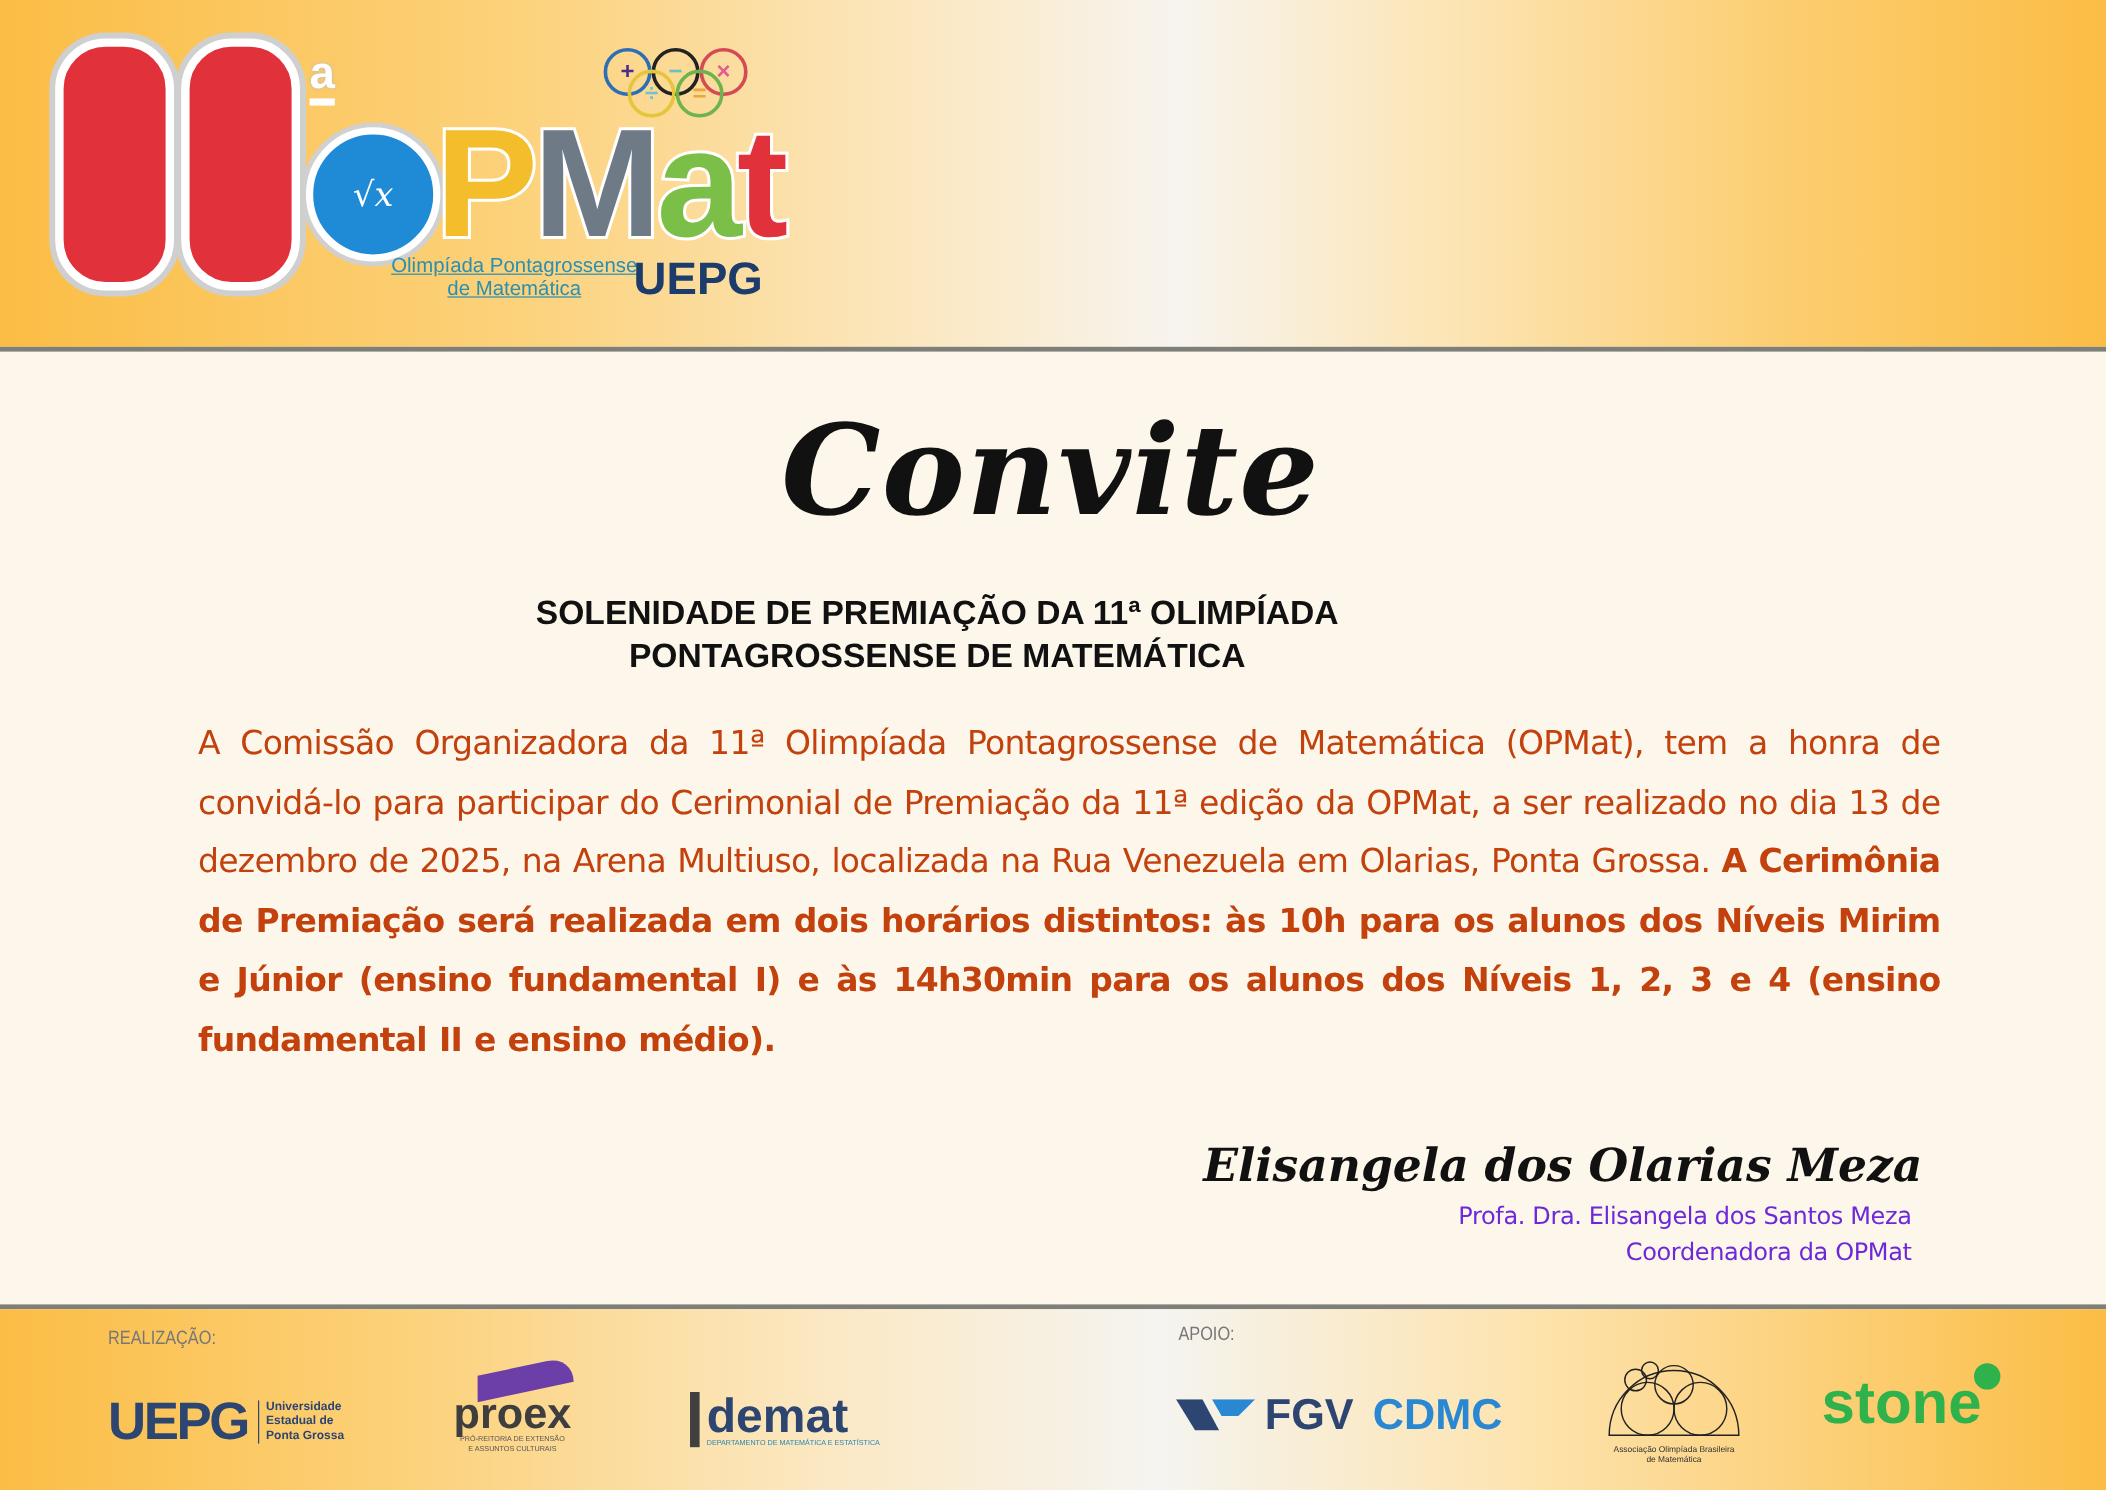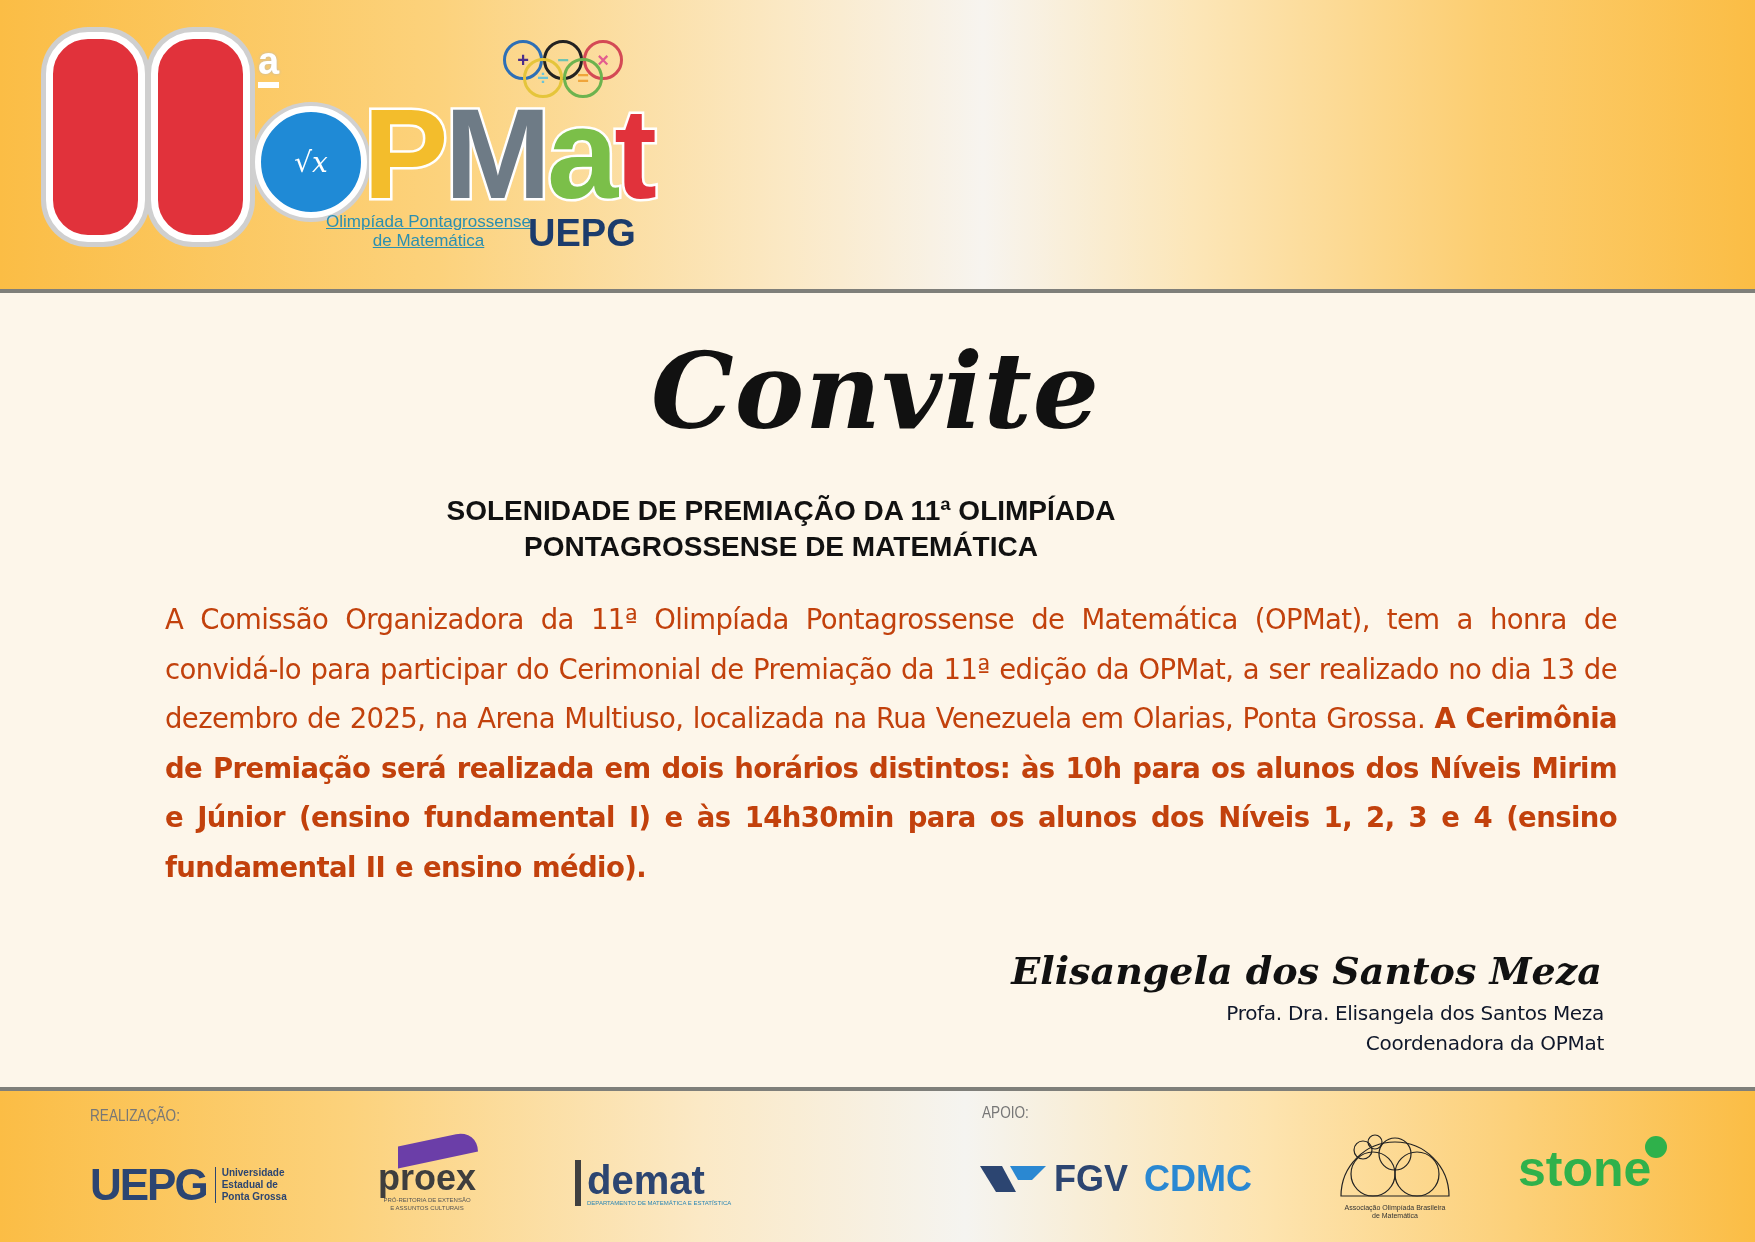--- a/index.html
+++ b/index.html
@@ -35,38 +35,38 @@
 
   .slogan { position:absolute; left:1010px; top:108px; width:660px; text-align:center; font:italic 31px/41px "DejaVu Sans", sans-serif; color:#6a6a6a; font-weight:200; letter-spacing:-0.5px; }
 
   
   .title { position:absolute; left:0; width:1751px; top:330px; text-align:center; font:italic bold 104px "DejaVu Serif", serif; color:#111; letter-spacing:1px; }
   .subtitle { position:absolute; left:0; width:1562px; top:493px; text-align:center; font:bold 28px/36px "Liberation Sans", sans-serif; color:#111; }
   .paragraph { position:absolute; left:165px; top:595px; width:1452px; font:27.5px/49.5px "DejaVu Sans", sans-serif; color:#c2410c; text-align:justify; letter-spacing:-0.6px; word-spacing:1px; }
   .paragraph b { font-weight:bold; }
 
   .sig-name { position:absolute; right:153px; top:948px; font:italic bold 38px "DejaVu Serif", serif; color:#111; }
-  .sig-line { position:absolute; right:151px; font:20px "DejaVu Sans", sans-serif; color:#0f172a; letter-spacing:-0.3px; }
+  .sig-line { position:absolute; right:162px; font:20px "DejaVu Sans", sans-serif; color:#6d28d9; letter-spacing:-0.3px; }
 
   
   .footer-line { position:absolute; left:0; top:1087px; width:1755px; height:4px; background:#7f7f7a; }
   .footer { position:absolute; left:0; top:1091px; width:1755px; height:151px;
     background: linear-gradient(90deg, #fbbd45 0%, #fcd27c 20%, #fbe9c6 40%, #f5f4f0 55%, #fde4b0 72%, #fbbd45 100%); }
   .flabel { position:absolute; font:16px "Liberation Sans", sans-serif; color:#777; transform:scaleX(0.85); transform-origin:left; }
 
   .uepg-logo { position:absolute; left:90px; top:1160px; display:flex; align-items:center; gap:8px; }
   .uepg-logo .big { font:bold 44px "Liberation Sans", sans-serif; color:#2c4571; letter-spacing:-2px; }
   .uepg-logo .small { border-left:1px solid #2c4571; padding-left:6px; font:bold 10px/12px "Liberation Sans", sans-serif; color:#2c4571; }
 
   .proex-logo { position:absolute; left:376px; top:1138px; text-align:center; }
   .proex-logo .swoosh { width:80px; height:22px; margin-left:22px; border-top-right-radius:60px; background:#6b3ea8; transform:skewY(-12deg); }
   .proex-logo .big { font:bold 36px/36px "Liberation Sans", sans-serif; color:#3e3e3e; }
   .proex-logo .small { font:6px/8px "Liberation Sans", sans-serif; color:#555; }
 
-  .demat-logo { position:absolute; left:575px; top:1160px; border-left:6px solid #404040; padding-left:6px; }
+  .demat-logo { position:absolute; left:575px; top:1160px; border-left:8px solid #404040; padding-left:6px; }
   .demat-logo .big { font:bold 40px/40px "Liberation Sans", sans-serif; color:#2c4571; }
   .demat-logo .small { font:6px "Liberation Sans", sans-serif; color:#2a86b5; }
 
   .fgv-logo { position:absolute; left:980px; top:1158px; display:flex; align-items:center; gap:8px; }
   .fgv-logo .mark { width:66px; height:26px; position:relative; }
   .fgv-logo .fgv { font:bold 36px "Liberation Sans", sans-serif; color:#2c4571; }
   .fgv-logo .cdmc { font:bold 36px "Liberation Sans", sans-serif; color:#2a88d2; margin-left:8px; }
 
   .obm-logo { position:absolute; left:1333px; top:1130px; width:124px; text-align:center; }
   .obm-logo .small { font:7px/8px "Liberation Sans", sans-serif; color:#333; }
@@ -108,21 +108,21 @@
 </div>
 <div class="header-line"></div>
 
 <div class="title">Convite</div>
 <div class="subtitle">
   <div>SOLENIDADE DE PREMIAÇÃO DA 11ª OLIMPÍADA</div>
   <div>PONTAGROSSENSE DE MATEMÁTICA</div>
 </div>
 <div class="paragraph"><span>A Comissão Organizadora da 11ª Olimpíada Pontagrossense de Matemática (OPMat), tem a honra de convidá-lo para participar do Cerimonial de Premiação da 11ª edição da OPMat, a ser realizado no dia 13 de dezembro de 2025, na Arena Multiuso, localizada na Rua Venezuela em Olarias, Ponta Grossa.</span> <b>A Cerimônia de Premiação será realizada em dois horários distintos: às 10h para os alunos dos Níveis Mirim e Júnior (ensino fundamental I) e às 14h30min para os alunos dos Níveis 1, 2, 3 e 4 (ensino fundamental II e ensino médio).</b></div>
 
-<div class="sig-name">Elisangela dos Santos Meza</div>
+<div class="sig-name">Elisangela dos Olarias Meza</div>
 <div class="sig-line" style="top:1001px;">Profa. Dra. Elisangela dos Santos Meza</div>
 <div class="sig-line" style="top:1031px;">Coordenadora da OPMat</div>
 
 <div class="footer-line"></div>
 <div class="footer"></div>
 <div class="flabel" style="left:90px;top:1107px;">REALIZAÇÃO:</div>
 <div class="flabel" style="left:982px;top:1104px;">APOIO:</div>
 
 <div class="uepg-logo">
   <span class="big">UEPG</span>

